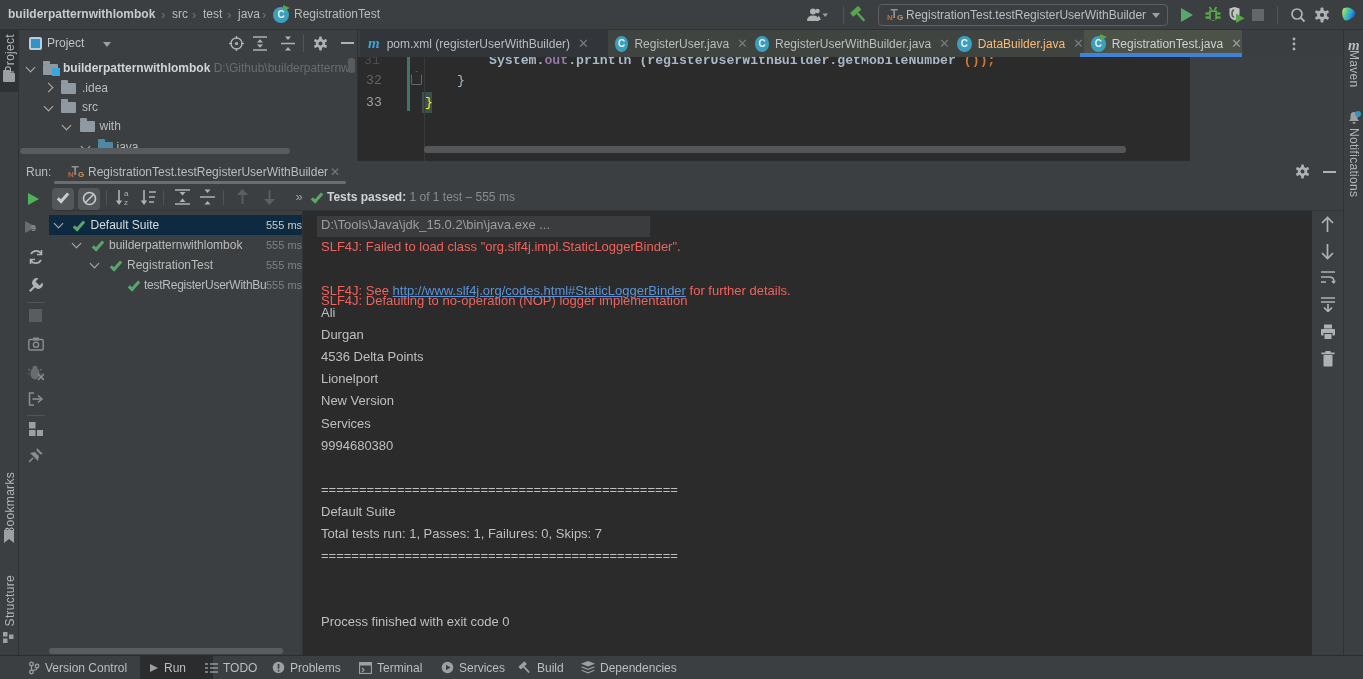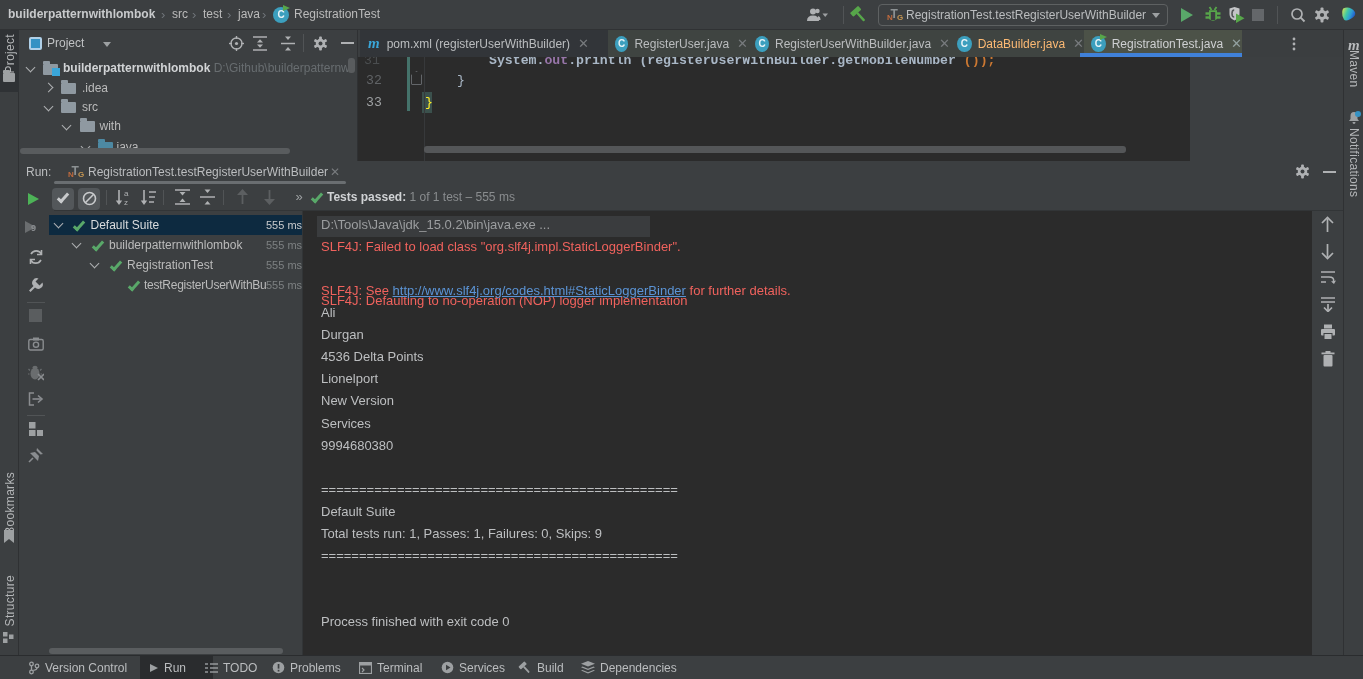--- a/index.html
+++ b/index.html
@@ -412,21 +412,21 @@
       <div class="cline red" style="top:72.2px;">SLF4J: See <span style="color:#5b94d6; text-decoration:underline;">http://www.slf4j.org/codes.html#StaticLoggerBinder</span> for further details.</div>
       <div class="cline" style="top:94.2px;">Ali</div>
       <div class="cline" style="top:116.3px;">Durgan</div>
       <div class="cline" style="top:138.3px;">4536 Delta Points</div>
       <div class="cline" style="top:160.4px;">Lionelport</div>
       <div class="cline" style="top:182.4px;">New Version</div>
       <div class="cline" style="top:204.5px;">Services</div>
       <div class="cline" style="top:226.5px;">9994680380</div>
       <div class="cline" style="top:270.6px;">===============================================</div>
       <div class="cline" style="top:292.7px;">Default Suite</div>
-      <div class="cline" style="top:314.7px;">Total tests run: 1, Passes: 1, Failures: 0, Skips: 9</div>
+      <div class="cline" style="top:314.7px;">Total tests run: 1, Passes: 1, Failures: 0, Skips: 7</div>
       <div class="cline" style="top:336.8px;">===============================================</div>
       <div class="cline" style="top:402.9px;">Process finished with exit code 0</div>
     </div>
     <div class="abs" style="left:283px; top:50px; width:1px; height:444px; background:#323537;"></div>
 
     <svg class="abs" style="left:1301px; top:55px;" width="15" height="17" viewBox="0 0 15 17">
       <line x1="7.5" y1="3" x2="7.5" y2="16" stroke="#afb1b3" stroke-width="1.7"></line>
       <path d="M2 7 L7.5 1.5 L13 7" fill="none" stroke="#afb1b3" stroke-width="1.7"></path>
     </svg>
     <svg class="abs" style="left:1301px; top:82px;" width="15" height="17" viewBox="0 0 15 17">

